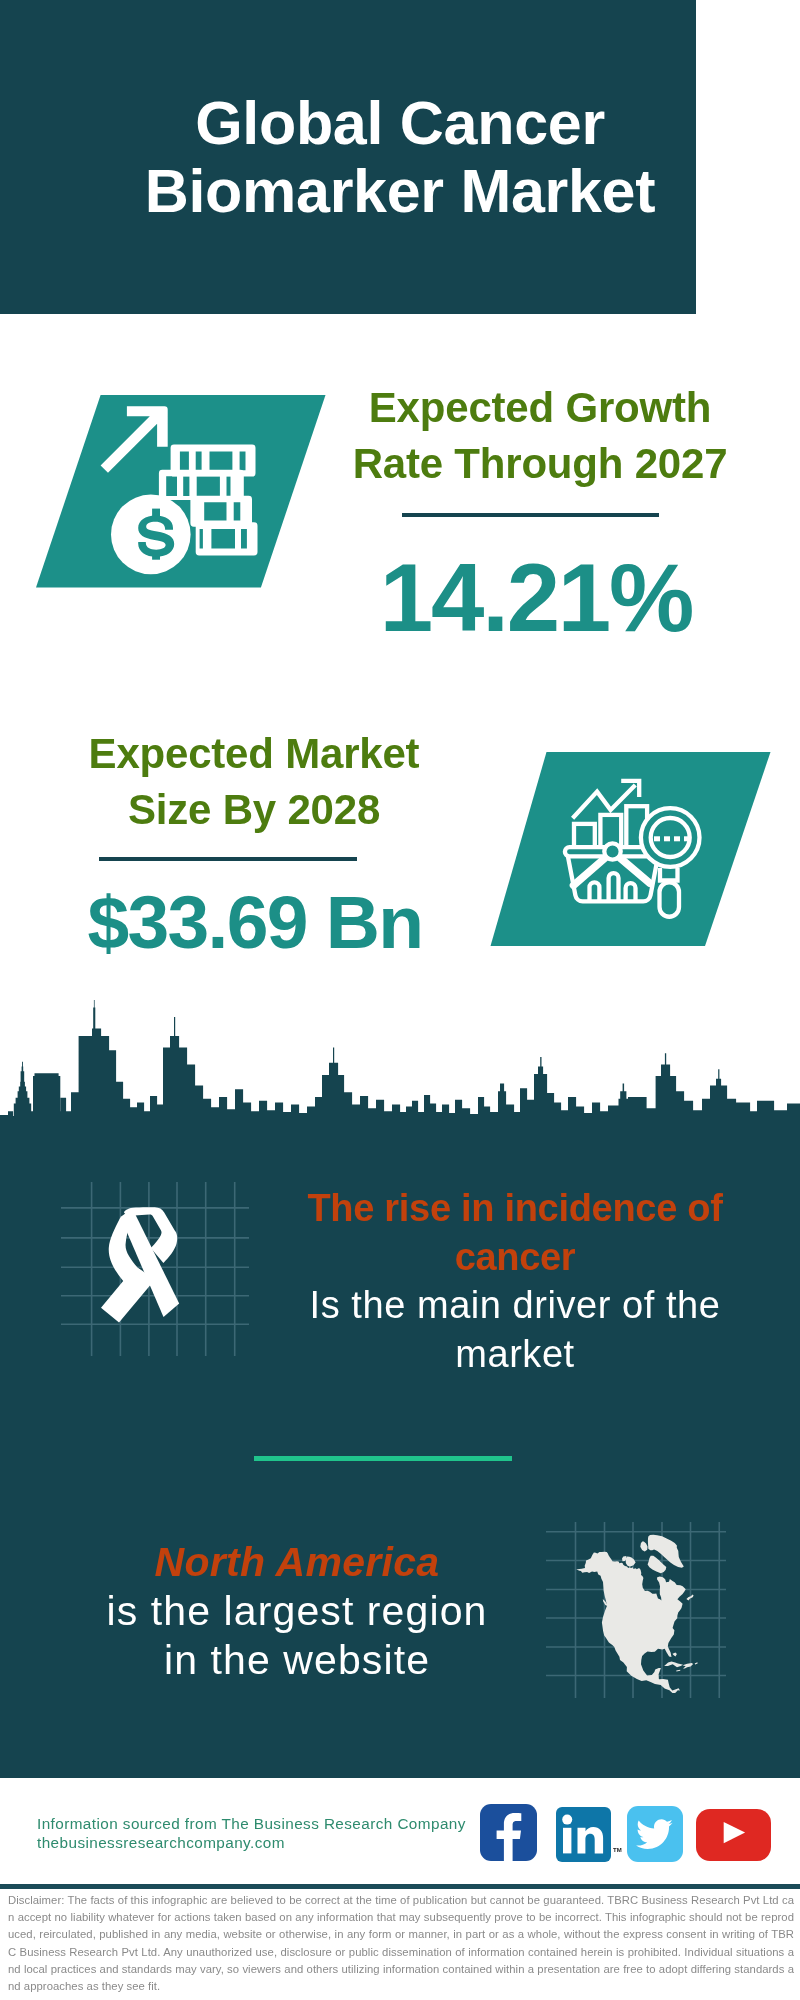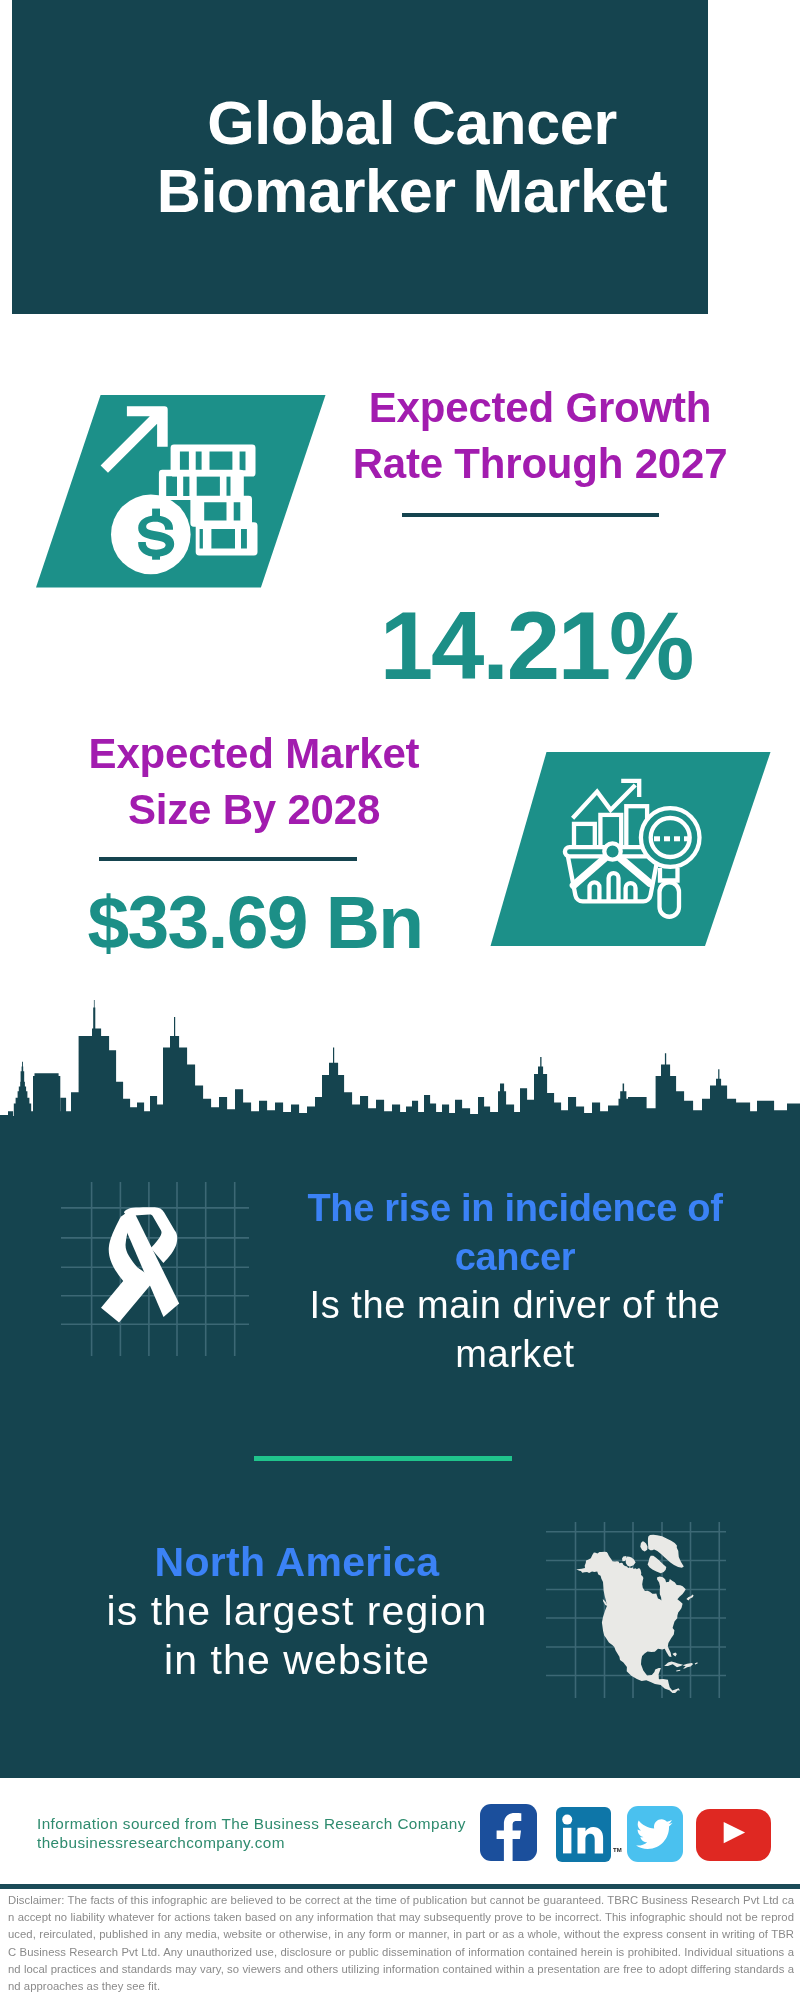--- a/index.html
+++ b/index.html
@@ -1,34 +1,34 @@
 <!DOCTYPE html>
 <html><head>
 <meta charset="utf-8">
 <style>
   html,body{margin:0;padding:0;}
   body{width:800px;height:2000px;background:#fff;font-family:"Liberation Sans",sans-serif;overflow:hidden;}
   .page{position:relative;width:800px;height:2000px;background:#fff;}
   
-  .header{position:absolute;left:12px;top:0;width:696px;height:314px;background:#15444f;}
+  .header{position:absolute;left:0;top:0;width:696px;height:314px;background:#15444f;}
   .header-title{position:absolute;left:0;top:89px;width:800px;text-align:center;color:#fff;font-size:61px;font-weight:bold;line-height:68.4px;letter-spacing:-0.3px;}
   
   .para{position:absolute;background:#1c9089;}
   .para svg{position:absolute;left:0;top:0;}
-  .stat-head{position:absolute;color:#a21caf;font-weight:bold;font-size:42px;line-height:55.5px;text-align:center;letter-spacing:-0.2px;}
+  .stat-head{position:absolute;color:#4d7c0f;font-weight:bold;font-size:42px;line-height:55.5px;text-align:center;letter-spacing:-0.2px;}
   .stat-rule{position:absolute;height:4px;background:#15444f;}
   .stat-value{position:absolute;color:#1c8f87;font-weight:bold;font-size:96px;text-align:center;line-height:96px;letter-spacing:-2.2px;}
   
   .dark-panel{position:absolute;left:0;top:1148px;width:800px;height:630px;background:#15444f;}
   .skyline{position:absolute;left:0;top:1000px;width:800px;height:152px;display:block;}
-  .accent-text{color:#3b82f6;}
+  .accent-text{color:#c2410c;}
   .msg{position:absolute;color:#ffffff;font-size:38px;line-height:48.5px;text-align:center;letter-spacing:0.55px;}
   .msg .accent-text{letter-spacing:-0.3px;}
   .msg2{font-size:41px;line-height:49px;letter-spacing:1.1px;}
-  .msg2 .accent-text{letter-spacing:0.3px;}
+  .msg2 .accent-text{letter-spacing:0.3px;font-style:italic;}
   .mid-rule{position:absolute;height:5px;background:#20c48c;}
   
   .footer{position:absolute;left:0;top:1778px;width:800px;height:106px;background:#ffffff;}
   .footer-text{position:absolute;left:37px;top:1814px;color:#2e8b6e;font-size:15.3px;line-height:19.2px;letter-spacing:0.42px;}
   .social{position:absolute;top:1804px;width:62px;height:62px;border-radius:12px;}
   .rule-dark{position:absolute;left:0;top:1884px;width:800px;height:5px;background:#1b4b58;}
   .disclaimer{position:absolute;left:8px;top:1892px;width:786px;color:#8a8a8a;font-size:11.3px;line-height:17.2px;letter-spacing:0.05px;text-align:justify;word-break:break-all;}
 </style>
 </head>
 <body>
@@ -72,21 +72,21 @@
                  C137.0,125.4 130.1,120.5 119.6,120.5 Z"></path>
       </g>
     </svg>
   </div>
 
   <div class="stat-head" style="left:340px;top:380px;width:400px;">
     <div>Expected Growth</div>
     <div>Rate Through 2027</div>
   </div>
   <div class="stat-rule" style="left:402px;top:513px;width:257px;"></div>
-  <div class="stat-value" style="left:336px;top:550px;width:400px;margin-top:48px;">14.21%</div>
+  <div class="stat-value" style="left:336px;top:550px;width:400px;">14.21%</div>
 
   <div class="stat-head" style="left:54px;top:726px;width:400px;">
     <div>Expected Market</div>
     <div>Size By 2028</div>
   </div>
   <div class="stat-rule" style="left:99px;top:857px;width:258px;"></div>
   <div class="stat-value" style="left:55px;top:885px;width:400px;font-size:75px;line-height:75px;letter-spacing:-1.7px;">$33.69 Bn</div>
 
   <div class="para" style="left:490px;top:752px;width:285px;height:194px;background:none;">
     <svg width="285" height="194" viewBox="0 0 285 194">

